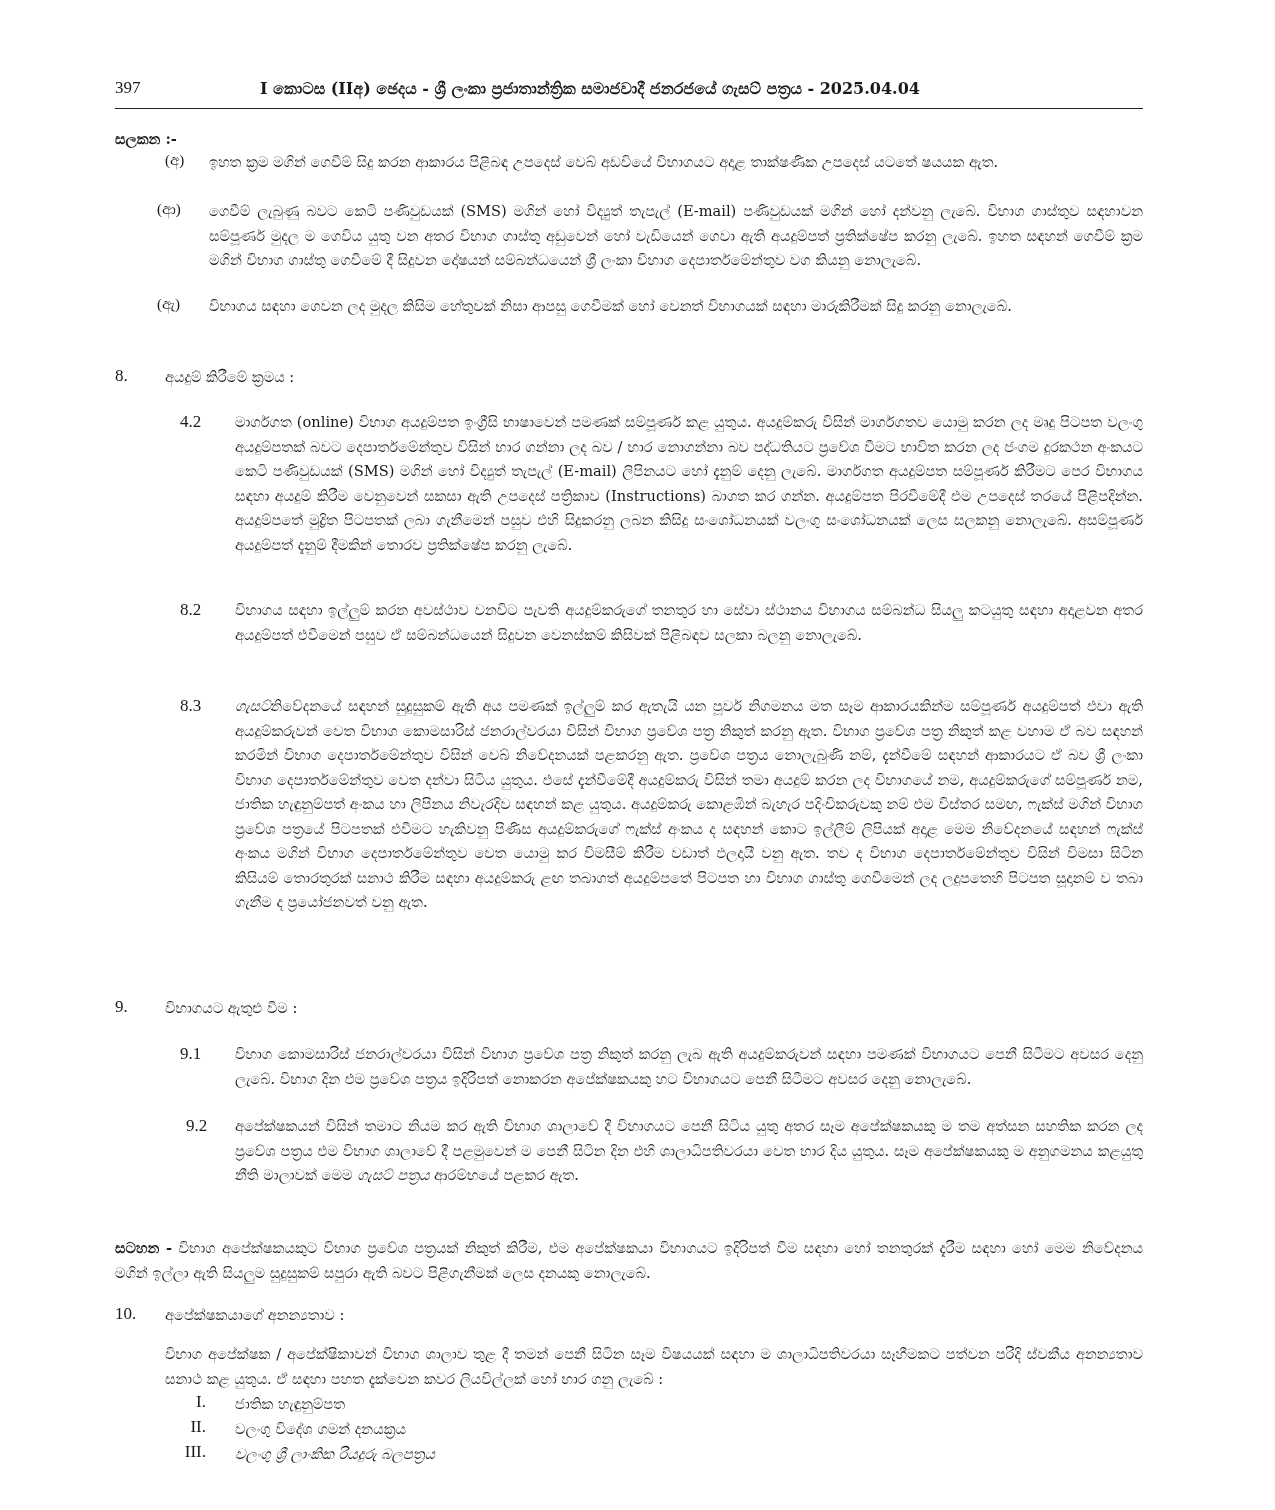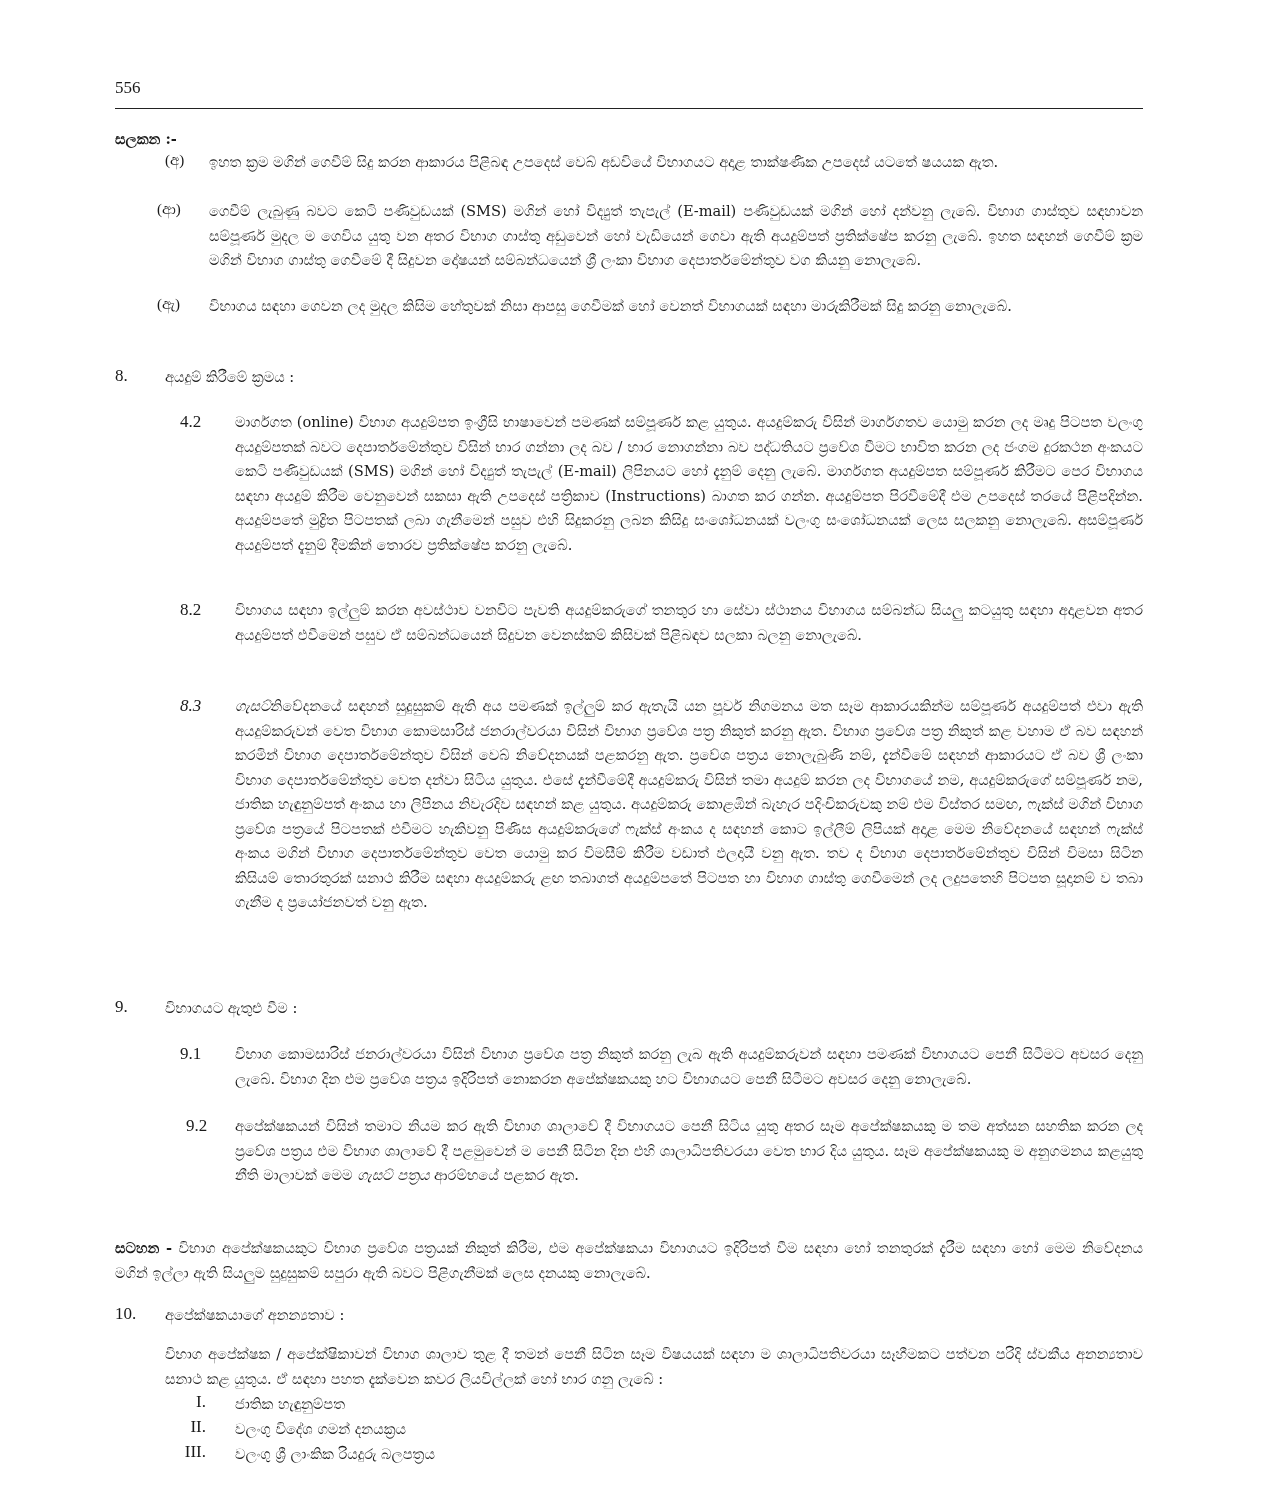--- a/index.html
+++ b/index.html
@@ -19,21 +19,22 @@
   .heading { font-size: 14.6px; }
   .roman { position: absolute; font-size: 17px; font-family: "Liberation Serif", serif; text-align: right; width: 30px; }
   em { font-style: italic; }
   .bold { font-weight: bold; }
 </style>
 </head>
 <body>
 
 <div class="page">
   <div class="header">
-    <span class="page-num">556</span>
+    <span class="page-num">397</span>
+    <span class="running-title">I කොටස (IIඅ) ඡෙදය - ශ්‍රී ලංකා ප්‍රජාතාන්ත්‍රික සමාජවාදී ජනරජයේ ගැසට් පත්‍රය - 2025.04.04</span>
   </div>
 </div>
 
 <div class="abs heading bold" style="left:115px; top:130px;">සලකන :-</div>
 
 <span class="label" style="left:165px; top:152px;">(අ)</span>
 <div class="abs p" style="left:209px; top:150px; width:934px;">ඉහත ක්‍රම මගින් ගෙවීම් සිදු කරන ආකාරය පිළිබඳ උපදෙස් වෙබ් අඩවියේ විභාගයට අදාළ තාක්ෂණික උපදෙස් යටතේ ෂයයක ඇත.</div>
 
 <span class="label" style="left:157px; top:201px;">(ආ)</span>
 <div class="abs p" style="left:209px; top:199px; width:934px;">ගෙවීම් ලැබුණු බවට කෙටි පණිවුඩයක් (SMS) මගින් හෝ විද්‍යුත් තැපැල් (E-mail) පණිවුඩයක් මගින් හෝ දන්වනු ලැබේ. විභාග ගාස්තුව සඳහාවන සම්පූර්ණ මුදල ම ගෙවිය යුතු වන අතර විභාග ගාස්තු අඩුවෙන් හෝ වැඩියෙන් ගෙවා ඇති අයදුම්පත් ප්‍රතික්ෂේප කරනු ලැබේ. ඉහත සඳහන් ගෙවීම් ක්‍රම මගින් විභාග ගාස්තු ගෙවීමේ දී සිදුවන දෝෂයන් සම්බන්ධයෙන් ශ්‍රී ලංකා විභාග දෙපාර්තමේන්තුව වග කියනු නොලැබේ.</div>
@@ -43,21 +44,21 @@
 
 <span class="abs num" style="left:115px; top:366px;">8.</span>
 <div class="abs heading" style="left:165px; top:368px;">අයදුම් කිරීමේ ක්‍රමය :</div>
 
 <span class="abs num" style="left:180px; top:412px;">4.2</span>
 <div class="abs p" style="left:235px; top:410px; width:908px;">මාර්ගගත (online) විභාග අයදුම්පත ඉංග්‍රීසි භාෂාවෙන් පමණක් සම්පූර්ණ කළ යුතුය. අයදුම්කරු විසින් මාර්ගගතව යොමු කරන ලද මෘදු පිටපත වලංගු අයදුම්පතක් බවට දෙපාර්තමේන්තුව විසින් භාර ගන්නා ලද බව / භාර නොගන්නා බව පද්ධතියට ප්‍රවේශ වීමට භාවිත කරන ලද ජංගම දුරකථන අංකයට කෙටි පණිවුඩයක් (SMS) මගින් හෝ විද්‍යුත් තැපැල් (E-mail) ලිපිනයට හෝ දැනුම් දෙනු ලැබේ. මාර්ගගත අයදුම්පත සම්පූර්ණ කිරීමට පෙර විභාගය සඳහා අයදුම් කිරීම වෙනුවෙන් සකසා ඇති උපදෙස් පත්‍රිකාව (Instructions) බාගත කර ගන්න. අයදුම්පත පිරවීමේදී එම උපදෙස් තරයේ පිළිපදින්න. අයදුම්පතේ මුද්‍රිත පිටපතක් ලබා ගැනීමෙන් පසුව එහි සිදුකරනු ලබන කිසිදු සංශෝධනයක් වලංගු සංශෝධනයක් ලෙස සලකනු නොලැබේ. අසම්පූර්ණ අයදුම්පත් දැනුම් දීමකින් තොරව ප්‍රතික්ෂේප කරනු ලැබේ.</div>
 
 <span class="abs num" style="left:180px; top:600px;">8.2</span>
 <div class="abs p" style="left:235px; top:598px; width:908px;">විභාගය සඳහා ඉල්ලුම් කරන අවස්ථාව වනවිට පැවති අයදුම්කරුගේ තනතුර හා සේවා ස්ථානය විභාගය සම්බන්ධ සියලු කටයුතු සඳහා අදාළවන අතර අයදුම්පත් එවීමෙන් පසුව ඒ සම්බන්ධයෙන් සිදුවන වෙනස්කම් කිසිවක් පිළිබඳව සලකා බලනු නොලැබේ.</div>
 
-<span class="abs num" style="left:180px; top:696px;font-style:italic;">8.3</span>
+<span class="abs num" style="left:180px; top:696px;">8.3</span>
 <div class="abs p" style="left:235px; top:694px; width:908px;"><em>ගැසට්</em><span>නිවේදනයේ සඳහන් සුදුසුකම් ඇති අය පමණක් ඉල්ලුම් කර ඇතැයි යන පූර්ව නිගමනය මත සෑම ආකාරයකින්ම සම්පූර්ණ අයදුම්පත් එවා ඇති අයදුම්කරුවන් වෙත විභාග කොමසාරිස් ජනරාල්වරයා විසින් විභාග ප්‍රවේශ පත්‍ර නිකුත් කරනු ඇත. විභාග ප්‍රවේශ පත්‍ර නිකුත් කළ වහාම ඒ බව සඳහන් කරමින් විභාග දෙපාර්තමේන්තුව විසින් වෙබ් නිවේදනයක් පළකරනු ඇත. ප්‍රවේශ පත්‍රය නොලැබුණි නම්, දැන්වීමේ සඳහන් ආකාරයට ඒ බව ශ්‍රී ලංකා විභාග දෙපාර්තමේන්තුව වෙත දන්වා සිටිය යුතුය. එසේ දැන්වීමේදී අයදුම්කරු විසින් තමා අයදුම් කරන ලද විභාගයේ නම, අයදුම්කරුගේ සම්පූර්ණ නම, ජාතික හැඳුනුම්පත් අංකය හා ලිපිනය නිවැරදිව සඳහන් කළ යුතුය.  අයදුම්කරු කොළඹින් බැහැර පදිංචිකරුවකු නම් එම විස්තර සමඟ, ෆැක්ස් මගින් විභාග ප්‍රවේශ පත්‍රයේ පිටපතක් එවීමට හැකිවනු පිණිස අයදුම්කරුගේ ෆැක්ස් අංකය ද සඳහන් කොට ඉල්ලීම් ලිපියක් අදාළ මෙම නිවේදනයේ සඳහන් ෆැක්ස් අංකය මගින් විභාග දෙපාර්තමේන්තුව වෙත යොමු කර විමසීම් කිරීම වඩාත් ඵලදායී වනු ඇත. තව ද විභාග දෙපාර්තමේන්තුව විසින් විමසා සිටින කිසියම් තොරතුරක් සනාථ කිරීම සඳහා අයදුම්කරු ළඟ තබාගත් අයදුම්පතේ පිටපත හා විභාග ගාස්තු ගෙවීමෙන් ලද ලදුපතෙහි පිටපත සූදානම් ව තබා ගැනීම ද ප්‍රයෝජනවත් වනු ඇත.</span></div>
 
 <span class="abs num" style="left:115px; top:997px;">9.</span>
 <div class="abs heading" style="left:165px; top:999px;">විභාගයට ඇතුළු වීම :</div>
 
 <span class="abs num" style="left:180px; top:1044px;">9.1</span>
 <div class="abs p" style="left:235px; top:1042px; width:908px;">විභාග කොමසාරිස් ජනරාල්වරයා විසින් විභාග ප්‍රවේශ පත්‍ර නිකුත් කරනු ලැබ ඇති අයදුම්කරුවන් සඳහා  පමණක් විභාගයට  පෙනී  සිටීමට  අවසර  දෙනු  ලැබේ. විභාග දින එම ප්‍රවේශ පත්‍රය ඉදිරිපත් නොකරන අපේක්ෂකයකු හට විභාගයට පෙනී සිටීමට අවසර දෙනු නොලැබේ.</div>
 
 <span class="abs num" style="left:186px; top:1116px;">9.2</span>
 <div class="abs p" style="left:235px; top:1114px; width:908px;"><span>අපේක්ෂකයන් විසින් තමාට නියම කර ඇති විභාග ශාලාවේ දී විභාගයට පෙනී සිටිය යුතු අතර   සෑම අපේක්ෂකයකු ම තම අත්සන සහතික කරන ලද ප්‍රවේශ පත්‍රය එම විභාග ශාලාවේ දී පළමුවෙන් ම පෙනී සිටින දින එහි ශාලාධිපතිවරයා වෙත භාර දිය යුතුය. සෑම අපේක්ෂකයකු ම අනුගමනය කළයුතු නීති මාලාවක් මෙම </span><em>ගැසට් පත්‍රය</em><span> ආරම්භයේ පළකර ඇත.</span></div>
@@ -72,13 +73,13 @@
 
 <div class="abs p" style="left:165px; top:1342px; width:978px;">විභාග අපේක්ෂක / අපේක්ෂිකාවන් විභාග ශාලාව තුළ දී තමන් පෙනී සිටින සෑම විෂයයක් සඳහා ම ශාලාධිපතිවරයා සෑහීමකට පත්වන පරිදි ස්වකීය අනන්‍යතාව සනාථ කළ යුතුය. ඒ සඳහා පහත දැක්වෙන කවර ලියවිල්ලක් හෝ භාර ගනු ලැබේ :</div>
 
 <span class="roman" style="left:176px; top:1392px;">I.</span>
 <div class="abs p" style="left:235px; top:1392px;">ජාතික හැඳුනුම්පත</div>
 
 <span class="roman" style="left:176px; top:1417px;">II.</span>
 <div class="abs p" style="left:235px; top:1417px;">වලංගු විදේශ ගමන් දනයක්‍රය</div>
 
 <span class="roman" style="left:176px; top:1442px;">III.</span>
-<div class="abs p" style="left:235px; top:1442px;">වලංගු ශ්‍රී ලාංකික රියදුරු බලපත්‍රය</div>
+<div class="abs p" style="left:235px; top:1442px;font-style:italic;">වලංගු ශ්‍රී ලාංකික රියදුරු බලපත්‍රය</div>
 
 </body></html>

